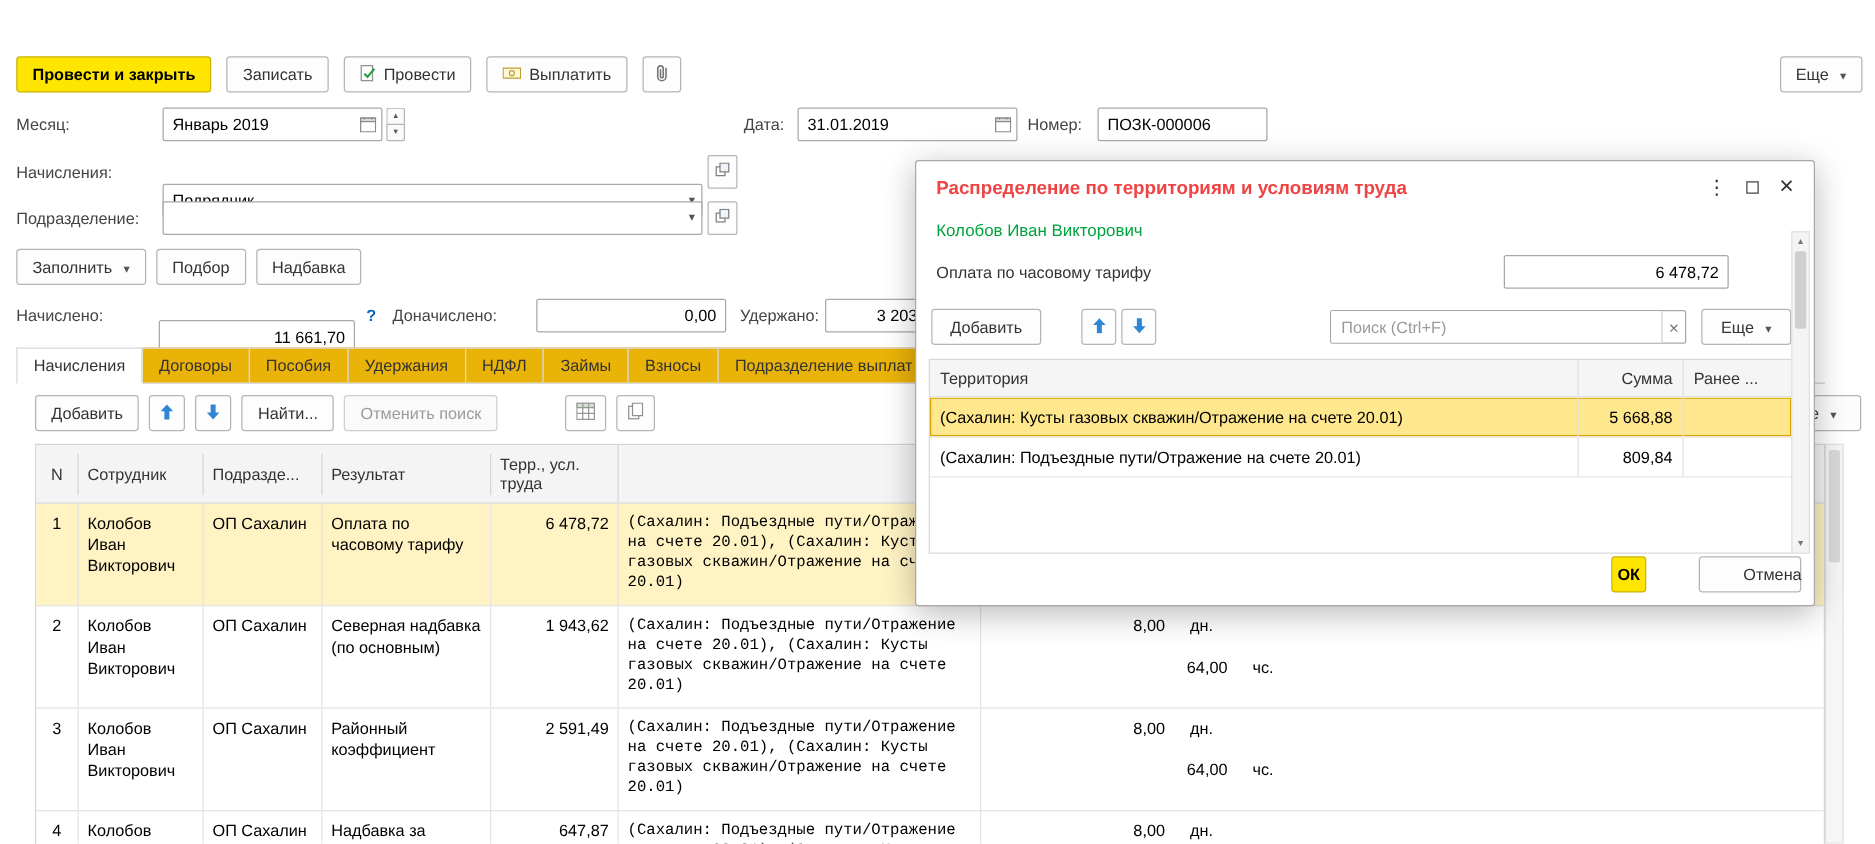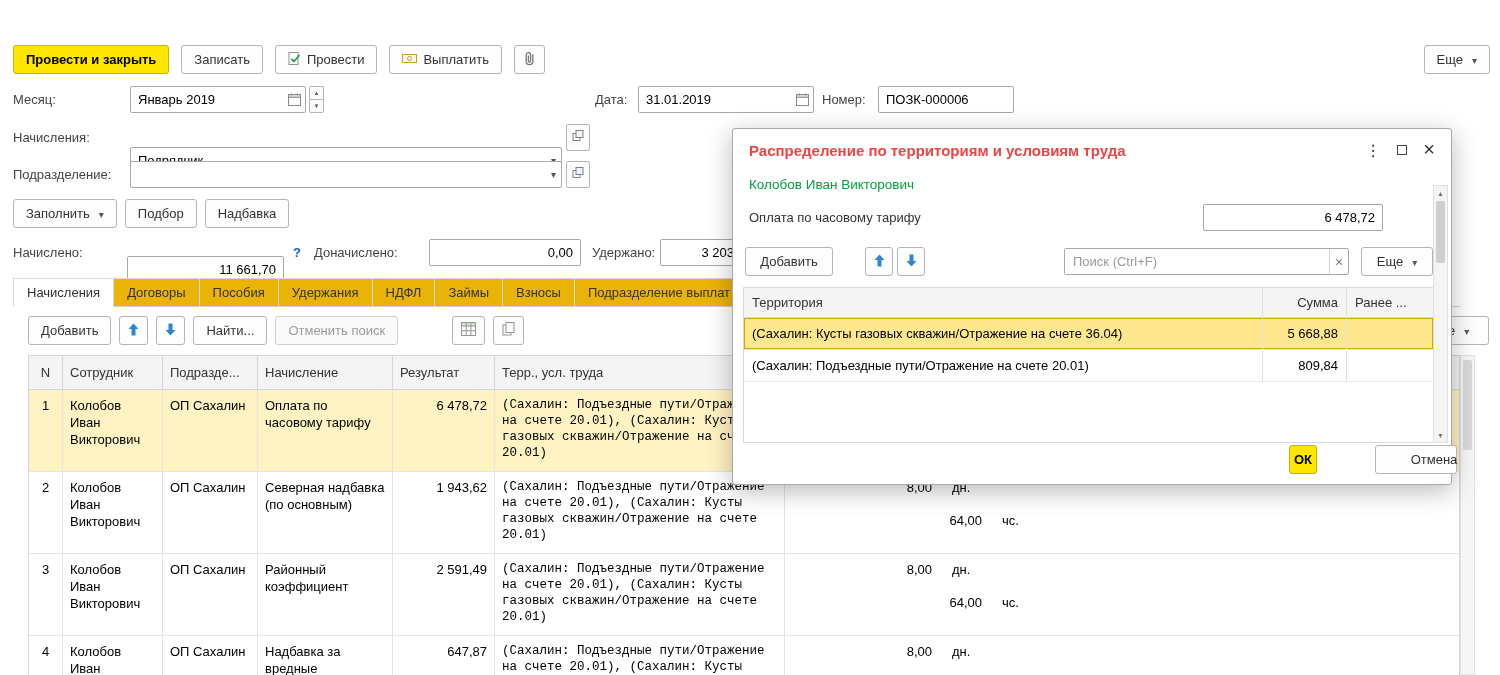--- a/index.html
+++ b/index.html
@@ -104,21 +104,21 @@
   .drow.ddata { height:32px; border-bottom:1px solid #e8e8e8; color:#000; }
   .drow.dselected { background:#ffe78e; box-shadow:inset 0 0 0 1px #d8a200; }
   .dnum { justify-content:flex-end; }
   .dlg-scroll { position:absolute; left:700px; top:56px; width:15px; height:258px;
     background:#f4f4f4; border:1px solid #e0e0e0; }
   .sc-arrow { height:14px; display:flex; align-items:center; justify-content:center; cursor:pointer; }
   .sc-arrow.tri-up::after, .sc-arrow.tri-down::after { font-size:7px; color:#777; }
   .sc-arrow.bottom { position:absolute; bottom:0; left:0; right:0; }
   .dlg-scroll .thumb { position:absolute; left:2px; right:2px; top:15px; height:62px; background:#cfcfcf; border-radius:2px; }
   .dlg-ok { position:absolute; left:556px; top:316px; width:28px; }
-  .dlg-cancel { position:absolute; left:642px; top:316px; width:82px;padding-left:48px; }
+  .dlg-cancel { position:absolute; left:626px; top:316px; width:82px;padding-left:48px; }
 </style>
 </head>
 <body>
 
 <div class="cmd-bar">
   <button class="btn primary">Провести и закрыть</button>
   <button class="btn">Записать</button>
   <button class="btn">
     <span><svg width="13" height="15" viewBox="0 0 13 15">
           <rect x="1" y="1.5" width="9" height="12" fill="#fff" stroke="#909090"></rect>
@@ -262,21 +262,20 @@
 <button class="btn gt-more">
   <span>Еще</span>
     <span class="caret"></span>
 </button>
 
 <div class="grid">
   <div class="trow thead">
     <div class="th c-n">N</div>
     <div class="th">Сотрудник</div>
     <div class="th">Подразде...</div>
-    <div class="th">Начисление</div>
     <div class="th">Результат</div>
     <div class="th">Терр., усл. труда</div>
     <div class="th"></div>
   </div>
 
   <div class="trow data selected">
     <div class="td c-n">1</div>
     <div class="td">Колобов Иван Викторович</div>
     <div class="td">ОП Сахалин</div>
     <div class="td">Оплата по часовому тарифу</div>
@@ -366,21 +365,21 @@
     </button>
   </div>
 
   <div class="dlg-tablewrap">
     <div class="drow dhead">
       <div class="dth">Территория</div>
       <div class="dth dnum">Сумма</div>
       <div class="dth">Ранее ...</div>
     </div>
     <div class="drow ddata dselected">
-      <div class="dtd">(Сахалин: Кусты газовых скважин/Отражение на счете 36.04)</div>
+      <div class="dtd">(Сахалин: Кусты газовых скважин/Отражение на счете 20.01)</div>
       <div class="dtd dnum">5 668,88</div>
       <div class="dtd"></div>
     </div>
     <div class="drow ddata">
       <div class="dtd">(Сахалин: Подъездные пути/Отражение на счете 20.01)</div>
       <div class="dtd dnum">809,84</div>
       <div class="dtd"></div>
     </div>
   </div>
 

